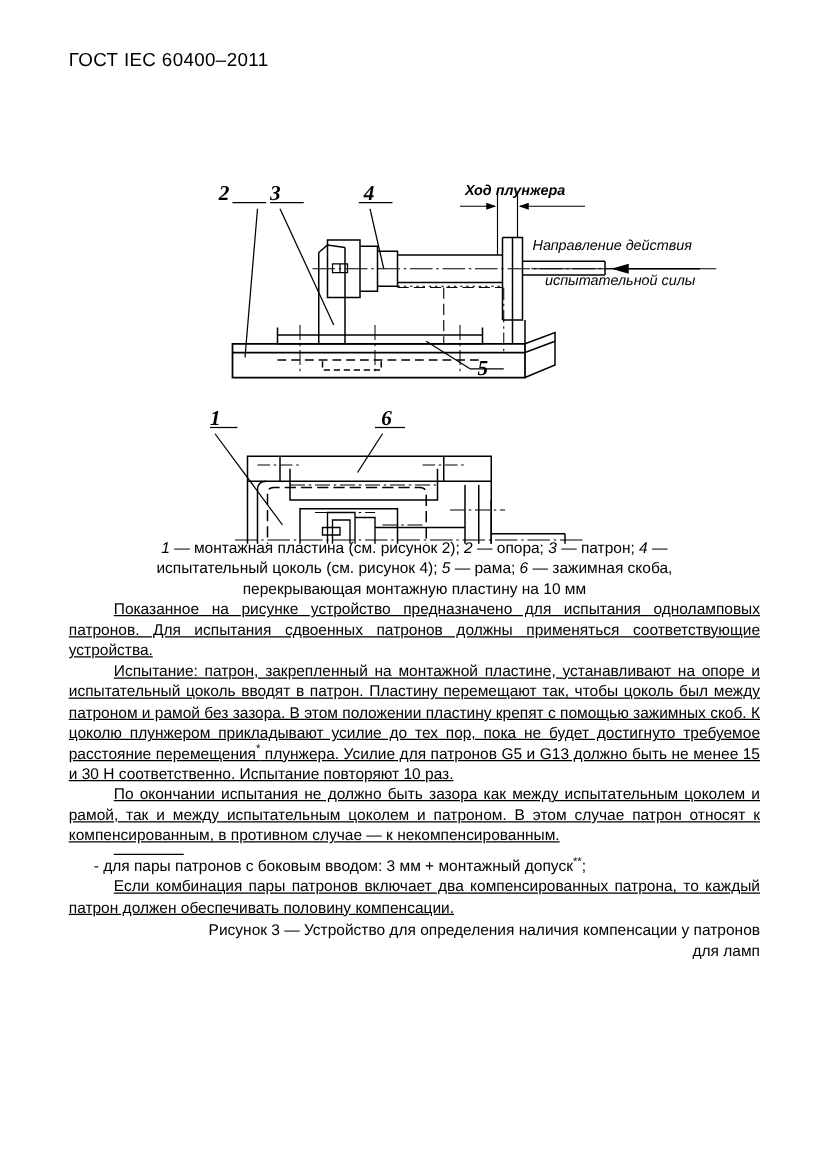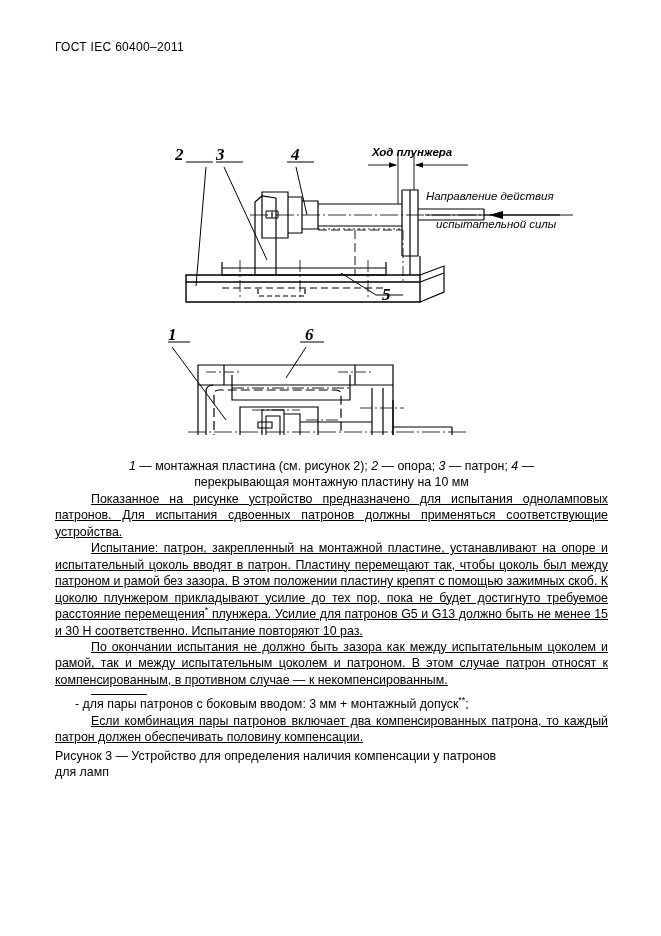--- a/index.html
+++ b/index.html
@@ -20,40 +20,40 @@
     position: absolute;
     inset: 0;
     background: #fff;
   }
 
   
   .header {
     position: absolute;
     left: 55px;
     top: 40px;
-    font-size: 12px;
+    font-size: 15px;
     letter-spacing: 0.3px;
     white-space: nowrap;
   }
 
   
   .figure-area {
     position: absolute;
     left: 0;
     top: 70px;
     width: 661px;
     height: 365px;
   }
   .fig-svg { display: block; }
 
   
   .textblock {
     position: absolute;
     left: 55px;
-    top: 458px;
+    top: 430px;
     width: 553px;
     font-size: 12.4px;
     line-height: 16.45px;
   }
   .legend {
     text-align: center;
     margin: 0;
   }
   .legend i { font-style: italic; }
   p.body {
@@ -74,21 +74,21 @@
     height: 0;
     border-top: 1px solid #000;
     margin: 6px 0 1px 36px;
   }
   sup {
     font-size: 9px;
     vertical-align: super;
     line-height: 0;
   }
   .caption {
-    text-align: left;
+    text-align: right;
     margin: 0;
     text-indent: 0;
   }
   .spacer-sm { height: 2px; }
 </style>
 </head>
 <body>
 
 <div class="page">
 
@@ -321,20 +321,21 @@
         <text x="426" y="130">Направление действия</text>
         <text x="436" y="158">испытательной силы</text>
       </g>
     </svg>
   </div>
 
   <div class="textblock">
 
     <div class="legend">
       <div><i>1</i><span> — монтажная пластина (см. рисунок 2); </span><i>2</i><span> — опора; </span><i>3</i><span> — патрон; </span><i>4</i><span> —</span></div>
+      <div><span>испытательный цоколь (см. рисунок 4); </span><i>5</i><span> — рама; </span><i>6</i><span> — зажимная скоба,</span></div>
       <div>перекрывающая монтажную пластину на 10 мм</div>
     </div>
 
     <p class="body">Показанное на рисунке устройство предназначено для испытания одноламповых патронов. Для испытания сдвоенных патронов должны применяться соответствующие устройства.</p>
 
 
     <p class="body"><span>Испытание: патрон, закрепленный на монтажной пластине, устанавливают на опоре и испытательный цоколь вводят в патрон. Пластину перемещают так, чтобы цоколь был между патроном и рамой без зазора. В этом положении пластину крепят с помощью зажимных скоб. К цоколю плунжером прикладывают усилие до тех пор, пока не будет достигнуто требуемое расстояние перемещения</span><sup>*</sup><span> плунжера. Усилие для патронов G5 и G13 должно быть не менее 15 и 30 Н соответственно. Испытание повторяют 10 раз.</span></p>
 
     <p class="body">По окончании испытания не должно быть зазора как между испытательным цоколем и рамой, так и между испытательным цоколем и патроном. В этом случае патрон относят к компенсированным, в противном случае — к некомпенсированным.</p>
 

